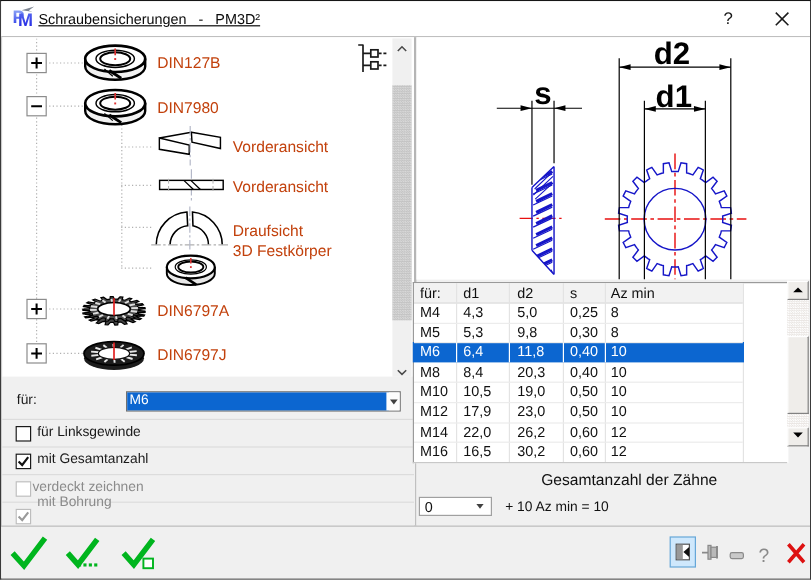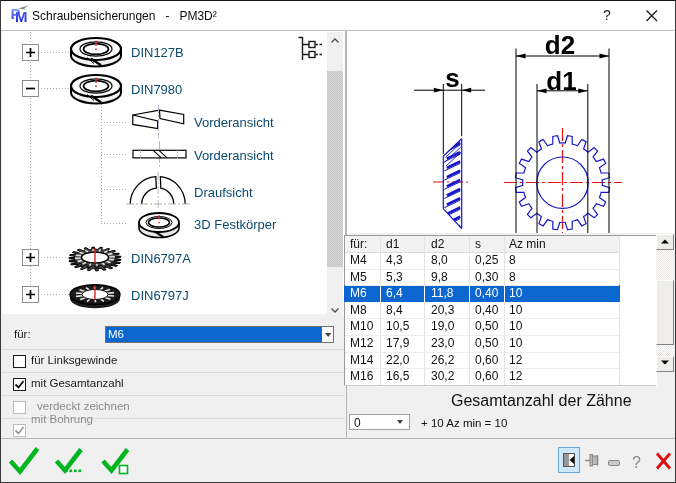--- a/index.html
+++ b/index.html
@@ -1,25 +1,25 @@
 <!DOCTYPE html>
 <html><head><meta charset="utf-8"><style>
 html,body{margin:0;padding:0;}
 body{width:676px;height:483px;font-family:"Liberation Sans",sans-serif;overflow:hidden;}
 #dlg{position:absolute;left:0;top:0;width:674px;height:481px;border:1px solid #3a3a3a;border-top-color:#161616;background:#f0f0f0;}
 .abs{position:absolute;}
 #title{left:0;top:0;width:674px;height:29px;background:#fff;border-bottom:1px solid #bfbfbf;}
-#ttext{left:31px;top:8px;font-size:12px;color:#0a0a0a;}
+#ttext{left:31px;top:8px;font-size:12px;color:#0a0a0a;text-decoration:underline;}
 #tq{left:602px;top:6px;font-size:14px;color:#1a1a1a;}
 #treebg{left:1px;top:30px;width:343px;height:283px;background:#fff;}
 #leftopts{left:1px;top:313px;width:344px;height:124px;background:#f0f0f0;}
 #vdiv{left:344px;top:30px;width:2px;height:407px;background:#b5b5b5;}
 #rightbg{left:346px;top:30px;width:328px;height:202px;background:#fff;}
 #belowtbl{left:346px;top:384px;width:328px;height:53px;background:#f0f0f0;}
-.lbl{font-size:13px;color:#0c4a6e;white-space:nowrap;}
+.lbl{font-size:13px;color:#c2410c;white-space:nowrap;}
 .lbl12{font-size:12px;color:#111;white-space:nowrap;}
 #hbot{left:0;top:437px;width:674px;height:1px;background:#b5b5b5;}
 #botbar{left:0;top:438px;width:674px;height:43px;background:#f0f0f0;}
 
 #tsb{left:326px;top:31px;width:16px;height:282px;background:#f0f0f0;}
 #tsbthumb{left:326px;top:70px;width:16px;height:196px;background:repeating-conic-gradient(#d9d9d9 0% 25%, #c3c3c3 0% 50%) 0 0/2px 2px;}
 
 #combo{left:104px;top:325px;width:229px;height:17px;background:#fff;border:1px solid #707070;box-sizing:border-box;}
 #combosel{left:105px;top:326px;width:216px;height:15px;background:#0c66d0;color:#fff;font-size:11.5px;line-height:15px;padding-left:2px;}
 .cbrow{left:1px;width:343px;height:1px;background:#dcdcdc;}
@@ -163,21 +163,21 @@
 <rect x="306" y="9.5" width="6" height="6" fill="#fff" stroke="#1a1a1a" stroke-width="1.4"></rect>
 <rect x="306" y="19.5" width="6" height="6" fill="#fff" stroke="#1a1a1a" stroke-width="1.4"></rect>
 <path d="M312.5,12.5 h8 M312.5,22.5 h8" stroke="#1a1a1a" stroke-width="1.4" stroke-dasharray="2.5,1.5"></path>
 </svg>
 
 <div class="abs lbl" style="left:130px;top:44px">DIN127B</div>
 <div class="abs lbl" style="left:130px;top:81px">DIN7980</div>
 <div class="abs lbl" style="left:193px;top:114px">Vorderansicht</div>
 <div class="abs lbl" style="left:193px;top:147px">Vorderansicht</div>
 <div class="abs lbl" style="left:193px;top:184px">Draufsicht</div>
-<div class="abs lbl" style="left:193px;top:216px">3D Festkörper</div>
+<div class="abs lbl" style="left:193px;top:200px">3D Festkörper</div>
 <div class="abs lbl" style="left:130px;top:250px">DIN6797A</div>
 <div class="abs lbl" style="left:130px;top:287px">DIN6797J</div>
 
 <div class="abs" id="tsb"></div>
 <div class="abs" id="tsbthumb"></div>
 <svg class="abs" style="left:326px;top:31px" width="16" height="282">
 <path d="M4.5,10.5 l3.5,-3.5 l3.5,3.5" fill="none" stroke="#4a4a4a" stroke-width="1.3"></path>
 <path d="M4.5,276.5 l3.5,3.5 l3.5,-3.5" fill="none" stroke="#4a4a4a" stroke-width="1.3"></path>
 </svg>
 
@@ -194,21 +194,21 @@
 <div class="abs cbrow" style="top:394px"></div>
 <div class="abs cbrow" style="top:417px"></div>
 <div class="abs cb" style="left:12px;top:354px"></div>
 <div class="abs cbtext" style="left:30px;top:353px">für Linksgewinde</div>
 <div class="abs cb" style="left:12px;top:377px"></div>
 <svg class="abs" style="left:12px;top:377px" width="13" height="13">
       <path d="M2.5,6.5 L5.5,9.5 L10.5,3" fill="none" stroke="#111" stroke-width="1.8"></path>
     </svg>
 <div class="abs cbtext" style="left:30px;top:376px">mit Gesamtanzahl</div>
 <div class="abs cb cbd" style="left:12px;top:400px"></div>
-<div class="abs cbtext cbtextd" style="left:36px;top:399px">verdeckt zeichnen</div>
+<div class="abs cbtext cbtextd" style="left:26px;top:399px">verdeckt zeichnen</div>
 <div class="abs cb cbd" style="left:12px;top:423px"></div>
 <svg class="abs" style="left:12px;top:423px" width="13" height="13">
       <path d="M2.5,6.5 L5.5,9.5 L10.5,3" fill="none" stroke="#9a9a9a" stroke-width="1.8"></path>
     </svg>
 <div class="abs cbtext cbtextd" style="left:30px;top:412px">mit Bohrung</div>
 
 <svg class="abs" style="left:347px;top:31px" width="327" height="201" viewBox="0 0 327 201">
 <defs>
         <clipPath id="stripclip">
           <path d="M95.3,124.2 L113.7,106.7 L113.7,196.7 L95.3,176.6 Z"></path>
@@ -275,21 +275,21 @@
 <div class="trow" style="top:0px">
         <span class="c1">für:</span>
         <span class="c2">d1</span>
         <span class="c3">d2</span>
         <span class="c4">s</span>
         <span class="c5">Az min</span>
       </div>
 <div class="trow" style="top:16px">
         <span class="c1">M4</span>
         <span class="c2">4,3</span>
-        <span class="c3">8,0</span>
+        <span class="c3">5,0</span>
         <span class="c4">0,25</span>
         <span class="c5">8</span>
       </div>
 <div class="trow" style="top:32.6px">
         <span class="c1">M5</span>
         <span class="c2">5,3</span>
         <span class="c3">9,8</span>
         <span class="c4">0,30</span>
         <span class="c5">8</span>
       </div>
@@ -351,21 +351,21 @@
 
 <div class="abs" style="left:655px;top:233px;width:18px;height:138px;background:repeating-conic-gradient(#ffffff 0% 25%, #e9e5e2 0% 50%) 0 0/2px 2px;"></div>
 <div class="abs sb3d" style="left:655px;top:233px;width:18px;height:16px;"></div>
 <div class="abs sb3d" style="left:655px;top:355px;width:18px;height:16px;"></div>
 <div class="abs sb3d" style="left:655px;top:279px;width:18px;height:65px;"></div>
 <svg class="abs" style="left:655px;top:233px" width="18" height="140">
 <path d="M5,9.5 l4,-4 l4,4 Z" fill="#000"></path>
 <path d="M5,126.5 l4,4 l4,-4 Z" fill="#000"></path>
 </svg>
 
-<div class="abs" style="left:450px;top:391px;font-size:16px;color:#111;white-space:nowrap">Gesamtanzahl der Zähne</div>
+<div class="abs" style="left:450px;top:391px;font-size:13px;color:#111;white-space:nowrap">Gesamtanzahl der Zähne</div>
 <div class="abs" style="left:348px;top:413px;width:61px;height:16px;background:#fff;border:1px solid #a0a0a0;box-sizing:border-box;"></div>
 <div class="abs lbl12" style="left:353px;top:415px">0</div>
 <svg class="abs" style="left:393px;top:415px" width="12" height="12">
       <path d="M3,4 l3,4 l3,-4 Z" fill="#404040"></path>
     </svg>
 <div class="abs" style="left:420px;top:416px;font-size:11.5px;color:#111;white-space:nowrap">+ 10 Az min = 10</div>
 
 <svg class="abs" style="left:0px;top:438px" width="674" height="43">
 <g stroke="#00b51e" stroke-width="4.6" fill="none">
 <path d="M9.5,22 L19,32.5 L36.5,9.5"></path>

